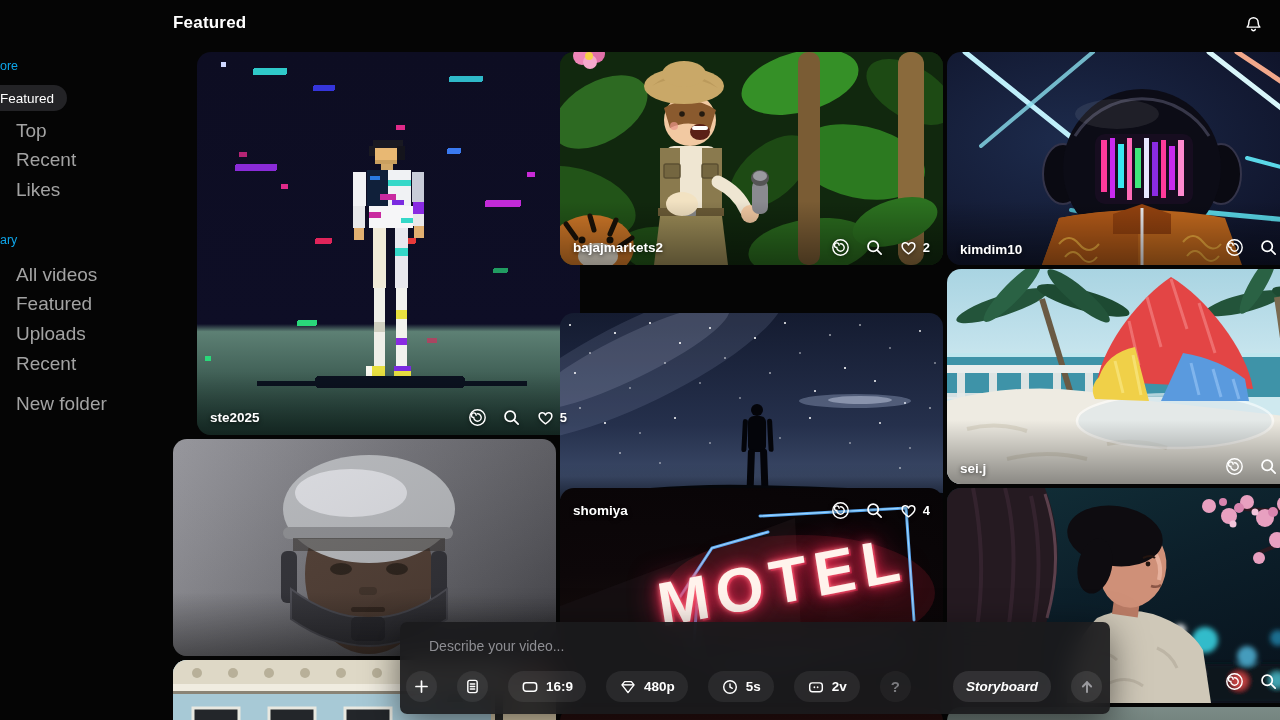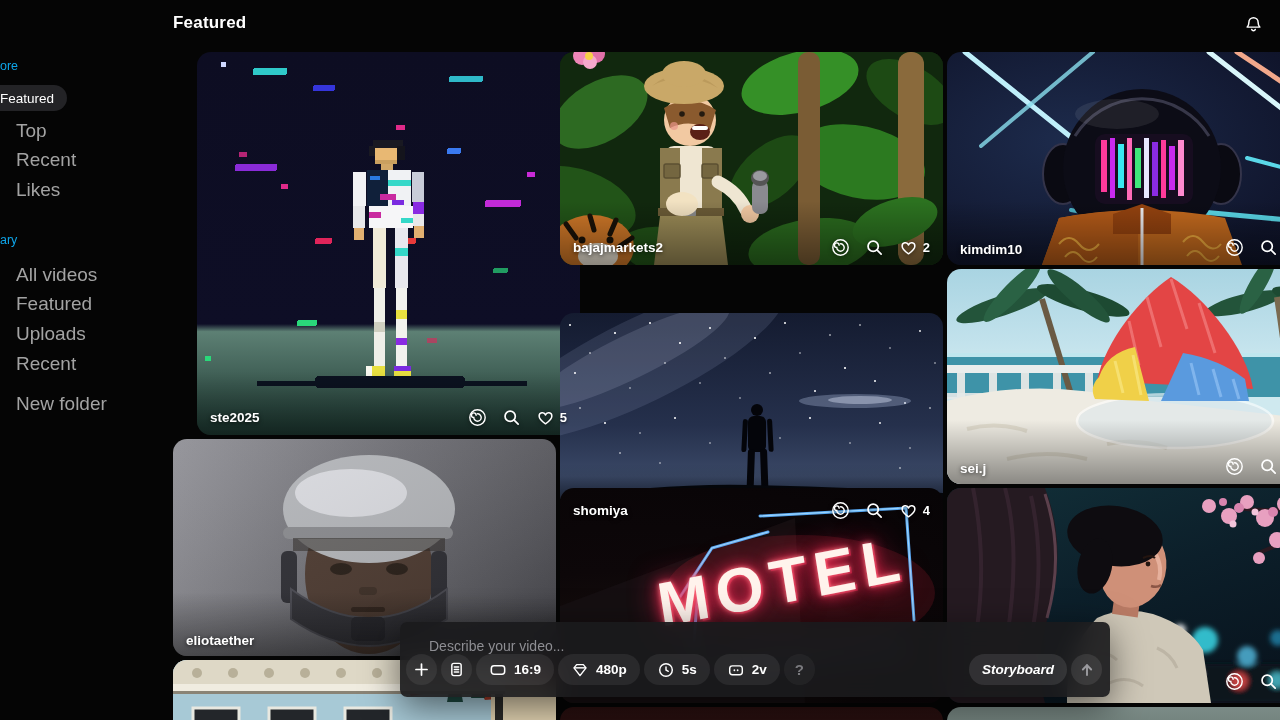--- a/index.html
+++ b/index.html
@@ -46,27 +46,27 @@
   #t-sei{left:947px;top:269px;width:383px;height:215px;background:linear-gradient(180deg,#a9d4e2 0%,#c2e2ec 34%,#cfe9ef 48%);}
   #t-cherry{left:947px;top:488px;width:383px;height:215px;background:linear-gradient(160deg,#123039 0%,#0c1f2a 45%,#07101a 100%);}
   #t-after-cherry{left:947px;top:707px;width:383px;height:100px;background:linear-gradient(180deg,#7b8b87,#49594f);}
 
   
   .motel-sign{position:absolute;left:96px;top:58px;transform:rotate(-9deg) skewY(-2deg);
      font-size:62px;font-weight:800;letter-spacing:7px;color:#fff3ec;z-index:2;
      text-shadow:0 0 5px #ff7a86,0 0 14px #ff2d55,0 0 30px #d91f4e,2px 2px 0 #90122e;}
 
   
-  .prompt-bar{position:absolute;left:400px;top:622px;width:710px;height:75px;border-radius:7px;
+  .prompt-bar{position:absolute;left:400px;top:622px;width:710px;height:92px;border-radius:7px;
       background:rgba(26,26,28,.92);backdrop-filter:blur(12px);z-index:20;
       box-shadow:0 10px 36px rgba(0,0,0,.55);}
   .prompt-input{position:absolute;left:27px;top:15px;width:560px;background:transparent;border:none;outline:none;
       color:#ececec;font-size:14px;font-family:"Liberation Sans",sans-serif;}
   .prompt-input::placeholder{color:#8e8e93;opacity:1;}
-  .bar-row{position:absolute;left:6px;right:8px;bottom:12px;display:flex;align-items:center;gap:4px;}
+  .bar-row{position:absolute;left:6px;right:8px;bottom:12px;display:flex;align-items:center;gap:20px;}
   .cbtn{width:31px;height:31px;border-radius:50%;background:rgba(255,255,255,.07);
         display:flex;align-items:center;justify-content:center;flex:0 0 auto;cursor:pointer;}
   .pill{height:31px;border-radius:16px;background:rgba(255,255,255,.07);display:flex;align-items:center;
         gap:7px;padding:0 13px;color:#fff;font-size:13.5px;font-weight:600;flex:0 0 auto;cursor:pointer;}
   .help-btn{width:31px;height:31px;border-radius:50%;background:rgba(255,255,255,.045);color:#7a7a7e;
         font-size:15px;font-weight:700;display:flex;align-items:center;justify-content:center;cursor:pointer;}
   .storyboard{margin-left:auto;background:rgba(255,255,255,.1);font-weight:700;font-style:italic;}
   .submit{background:rgba(255,255,255,.09);}
 </style>
 </head>
@@ -195,23 +195,20 @@
       <rect x="178" y="178" width="34" height="24" rx="5" fill="#24242a"></rect>
       <rect x="0" y="0" width="383" height="217" fill="url(#eg)" opacity=".35"></rect>
       <defs>
           <linearGradient id="eg" x1="0" y1="0" x2="1" y2="1">
             <stop offset="0" stop-color="#fff" stop-opacity=".12"></stop>
             <stop offset="1" stop-color="#000" stop-opacity=".5"></stop>
           </linearGradient>
         </defs>
     </svg>
     <div class="shade"></div>
-    <div class="meta">
-      <span class="uname">eliotaether</span>
-    </div>
   </div>
 
   <div class="tile" id="t-bldg">
     <svg class="art" viewBox="0 0 383 215">
       <rect x="0" y="0" width="383" height="215" fill="#a7c9d6"></rect>
       <polygon points="225,12 298,0 312,24 238,36" fill="#b03a28"></polygon>
       <polygon points="300,20 383,0 383,34 312,40" fill="#a23826"></polygon>
       <polygon points="282,0 290,42 274,42" fill="#1e4a42"></polygon>
       <polygon points="306,0 312,38 298,38" fill="#1e4a42"></polygon>
       <rect x="318" y="18" width="65" height="197" fill="#e3d4b2"></rect>

